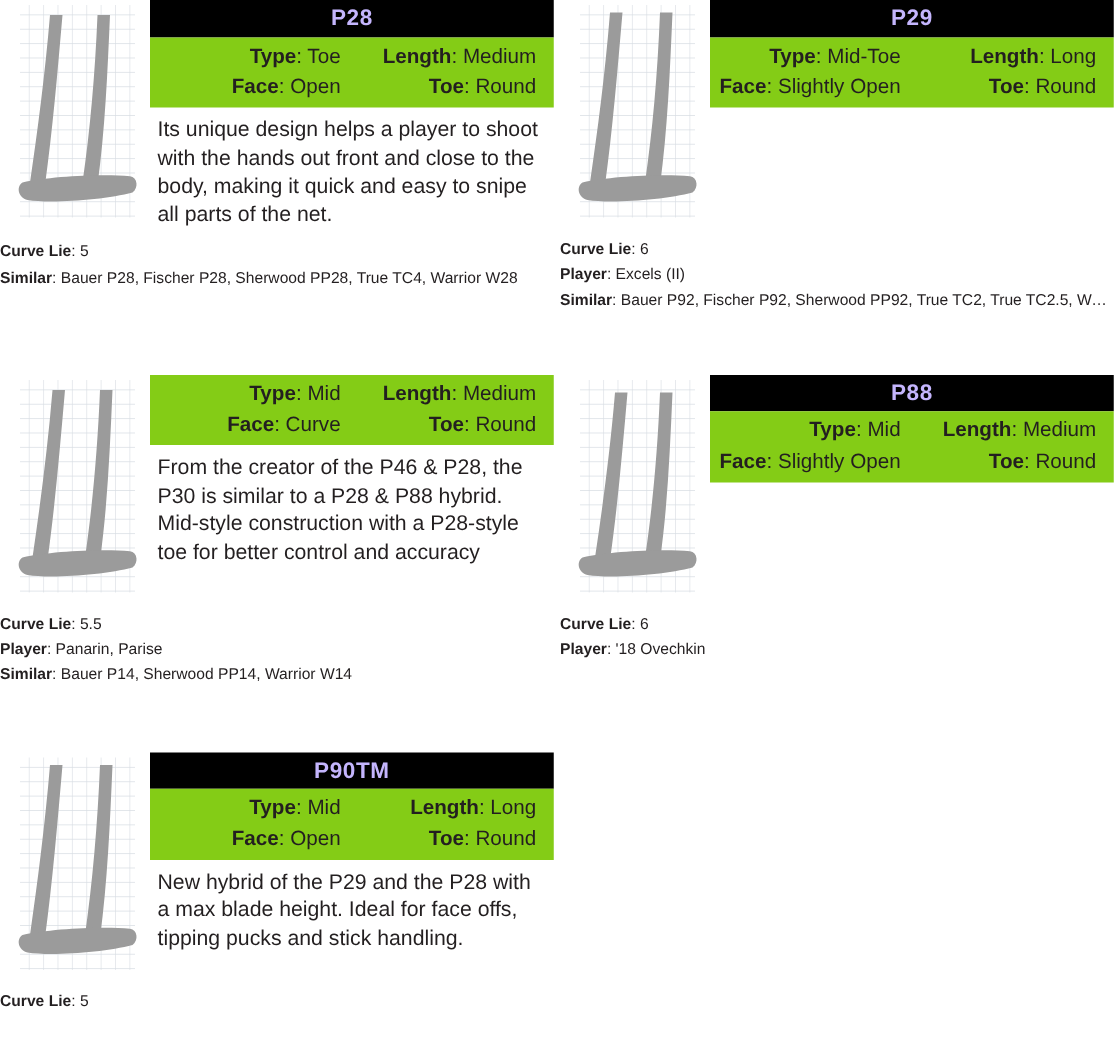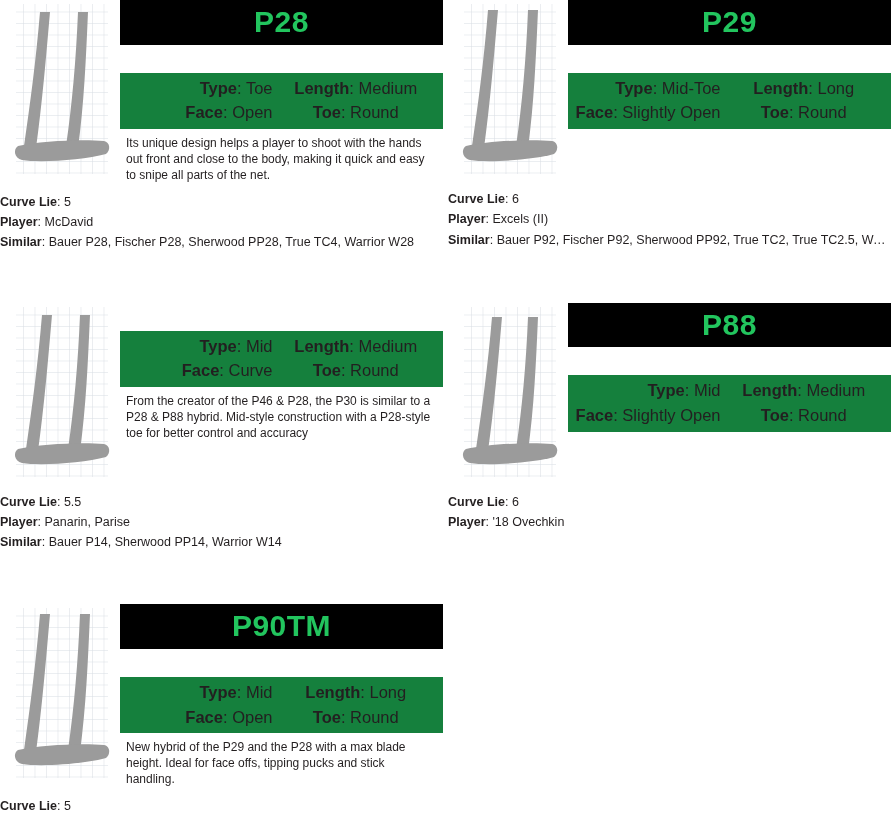--- a/index.html
+++ b/index.html
@@ -39,55 +39,54 @@
   }
   .blade-svg {
     display: block;
   }
   .info {
     flex: 1 1 auto;
     min-width: 0;
   }
   .title-bar {
     background: #000000;
-    color: #22c55e;
+    color: #c4b5fd;
     text-align: center;
     font-weight: bold;
-    font-size: 30px;
+    font-size: 18px;
     line-height: 1.25;
     padding: 3px 0 4px 0;
     letter-spacing: 0.5px;
   }
   .specs {
-    background: #15803d;
+    background: #84cc16;
     padding: 3px 6px 4px 6px;
-    margin-top: 28px;
   }
   .spec-row {
     display: flex;
     font-size: 16.5px;
     line-height: 1.5;
   }
   .spec-cell {
     flex: 1 1 50%;
     white-space: nowrap;
   }
   .spec-cell.left {
     text-align: right;
     padding-right: 10px;
   }
   .spec-cell.right {
-    text-align: center;
+    text-align: right;
     padding-right: 8px;
   }
   .spec-label {
     font-weight: bold;
   }
   .desc {
-    font-size: 12px;
+    font-size: 17px;
     line-height: 1.33;
     padding: 7px 8px 4px 6px;
   }
   .meta {
     padding: 2px 0 0 0;
     margin-top: 2px;
   }
   .meta-row {
     font-size: 12.5px;
     line-height: 1.62;
@@ -132,21 +131,20 @@
           <div class="spec-row">
             <div class="spec-cell left"><span class="spec-label">Face</span>: <span>Open</span></div>
             <div class="spec-cell right"><span class="spec-label">Toe</span>: <span>Round</span></div>
           </div>
         </div>
         <div class="desc">Its unique design helps a player to shoot with the hands out front and close to the body, making it quick and easy to snipe all parts of the net.</div>
       </div>
     </div>
     <div class="meta">
       <div class="meta-row"><span class="meta-label">Curve Lie</span>: <span>5</span></div>
-      <div class="meta-row"><span class="meta-label">Player</span>: <span>McDavid</span></div>
       <div class="meta-row"><span class="meta-label">Similar</span>: <span>Bauer P28, Fischer P28, Sherwood PP28, True TC4, Warrior W28</span></div>
     </div>
   </div>
 
   <div class="card">
     <div class="card-top">
       <div class="blade-box">
         <svg class="blade-svg" width="120" height="185" viewBox="0 0 120 185">
           <rect x="16" y="4" width="92" height="170" fill="url(#g1)"></rect>
           <path d="M40 10 C 36 60, 30 105, 24 146 L 36 148 C 42 105, 46 56, 50 10 Z" fill="#9b9b9b"></path>

